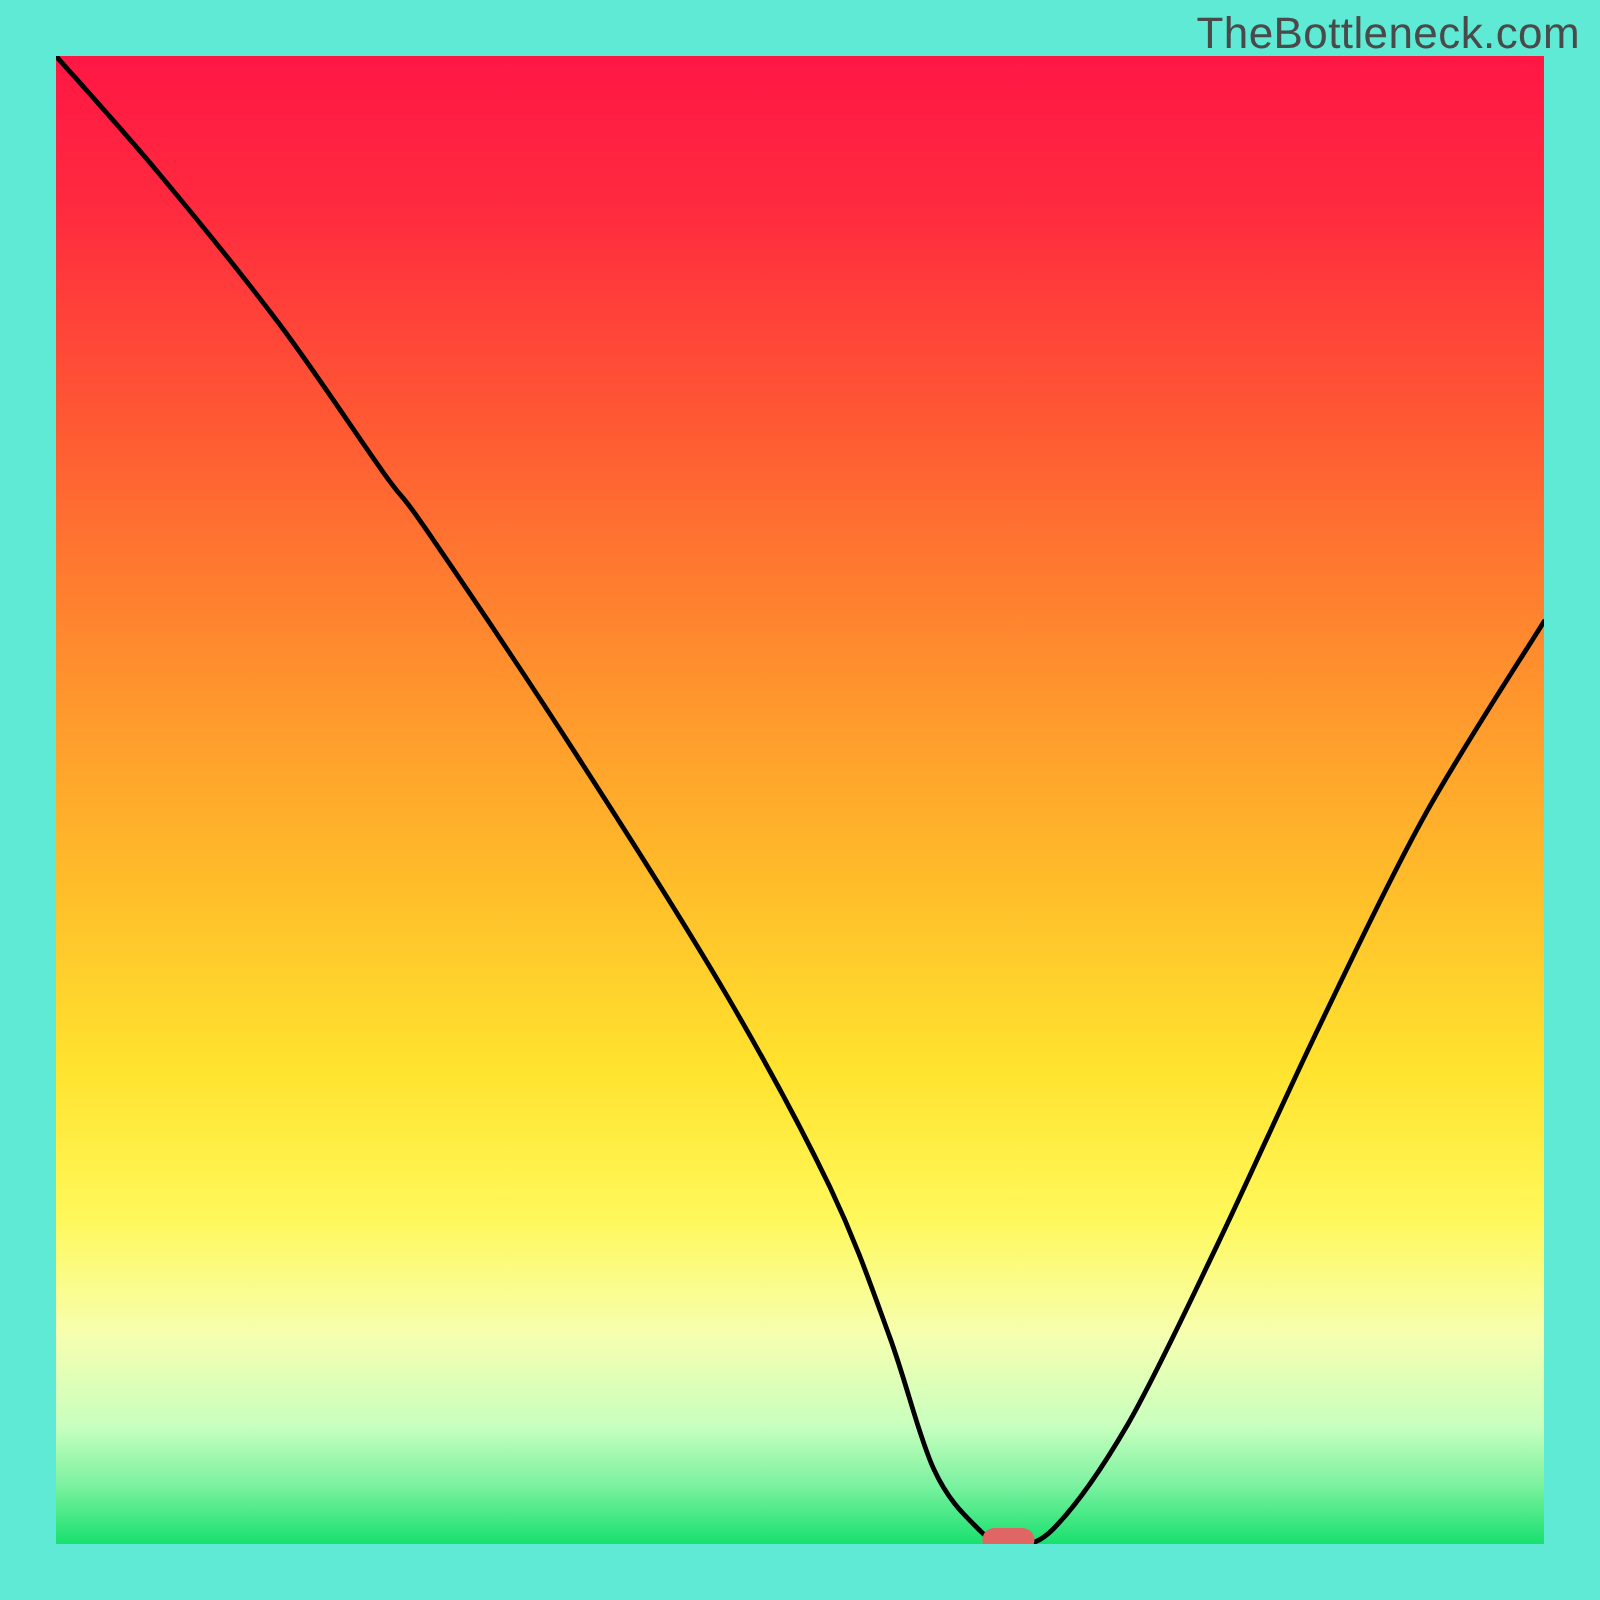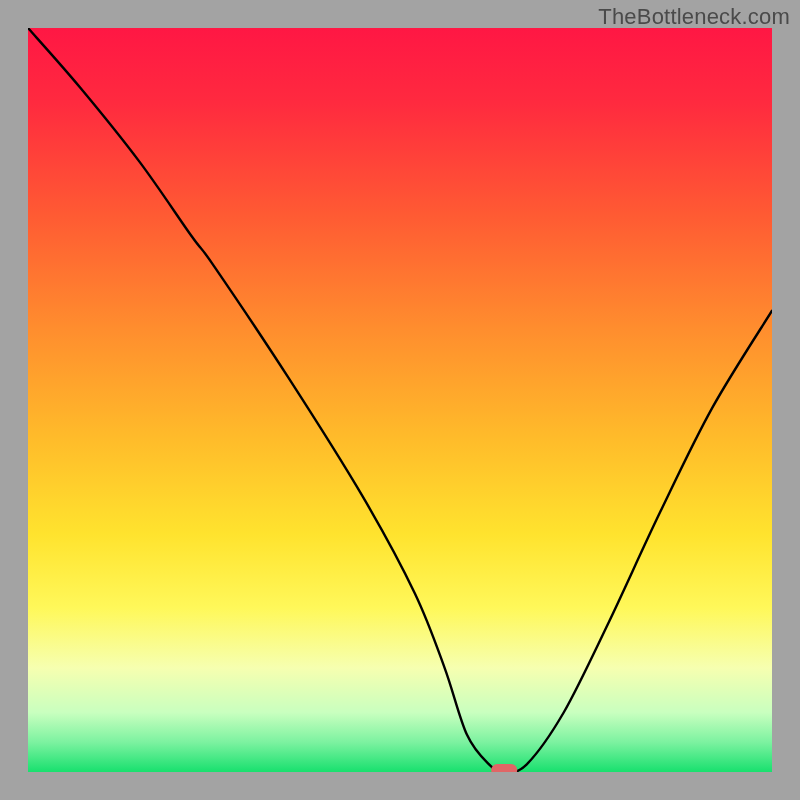--- a/index.html
+++ b/index.html
@@ -6,21 +6,21 @@
     margin: 0;
     padding: 0;
     width: 800px;
     height: 800px;
     background: #000;
     font-family: Arial, Helvetica, sans-serif;
   }
   .outer {
     width: 800px;
     height: 800px;
-    background: #a3a3a3;
+    background: #5eead4;
     position: relative;
   }
   .watermark {
     position: absolute;
     top: 4px;
     right: 10px;
     color: #4a4a4a;
     font-size: 22px;
     font-weight: 500;
     letter-spacing: 0.2px;

